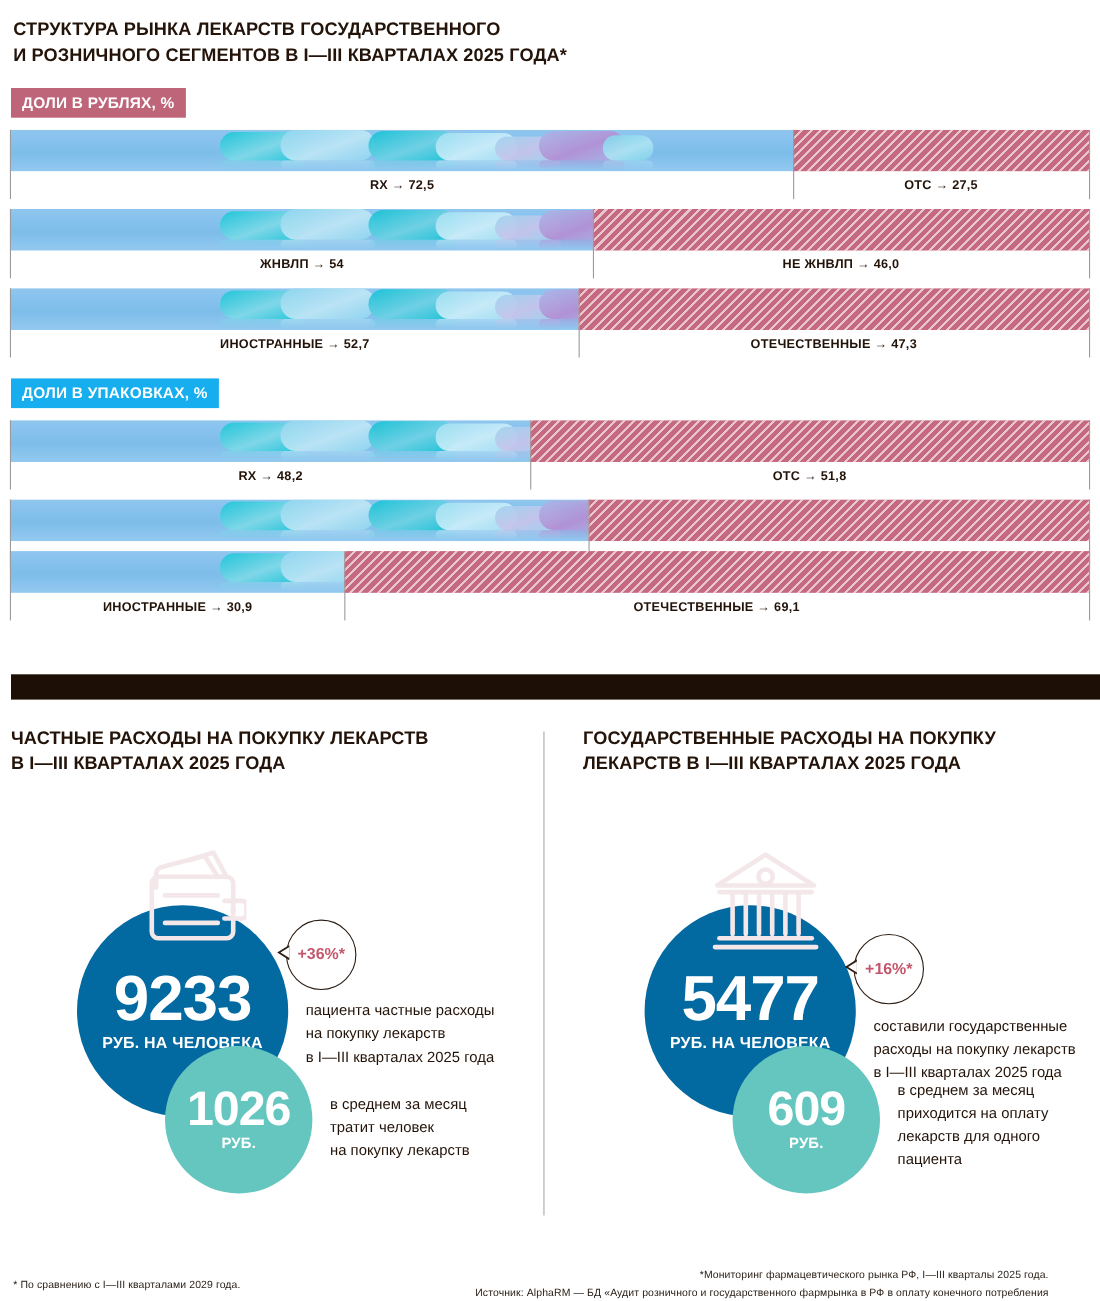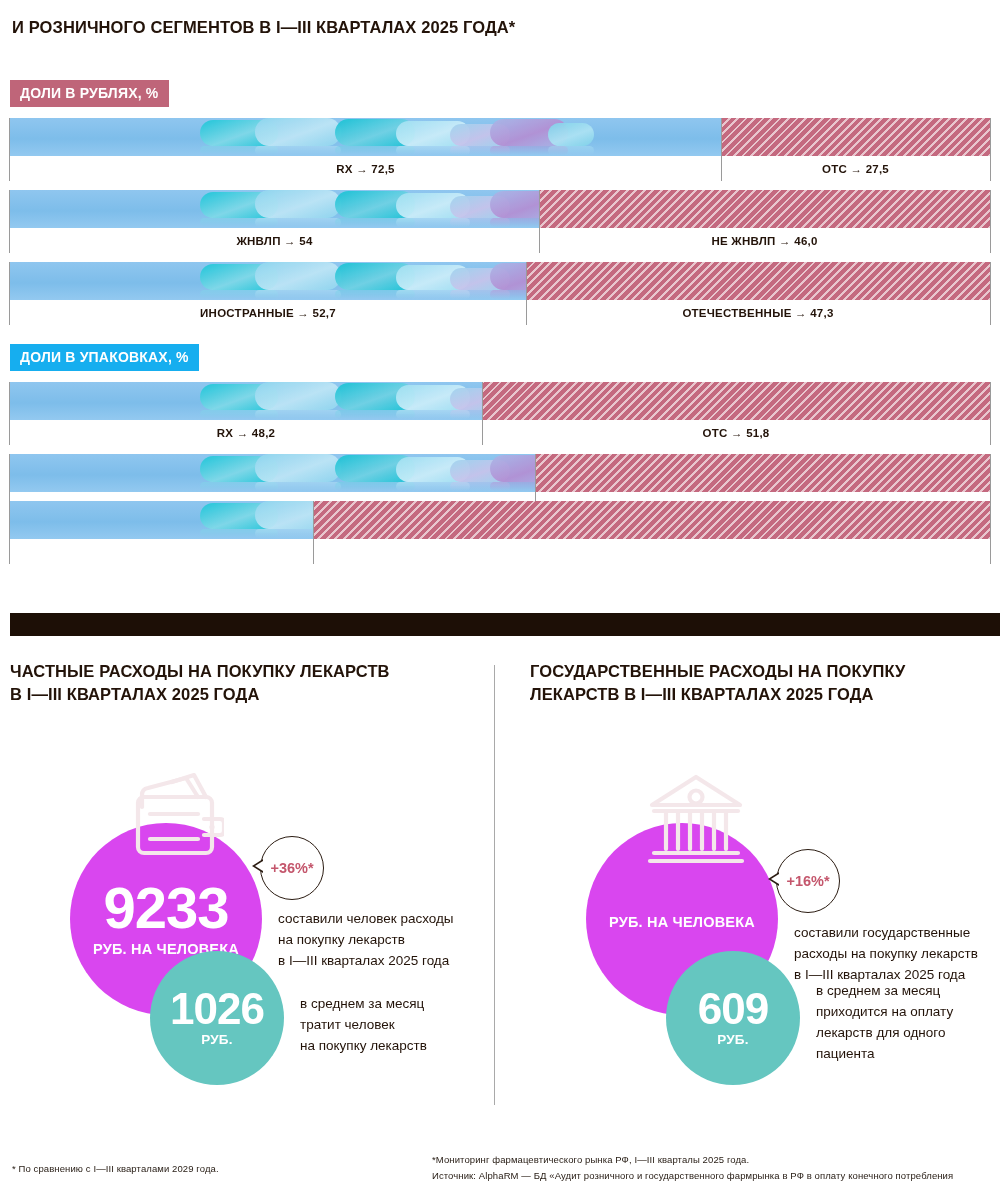--- a/index.html
+++ b/index.html
@@ -111,21 +111,21 @@
     background:#a9a9a9;
   }
 
   
   .circles{position:relative;height:400px;margin-top:34px;}
   .circ{
     position:absolute;border-radius:50%;
     display:flex;flex-direction:column;align-items:center;
     justify-content:center;color:#fff;
   }
-  .circ-rose{background:#d946ef;}
+  .circ-rose{background:#0369a1;}
   .circ-teal{background:#65c6c0;}
   .big-num{
     font-size:58px;font-weight:bold;line-height:.95;
     letter-spacing:-1px;
   }
   .big-sub{
     font-size:14.5px;font-weight:bold;letter-spacing:.2px;
     margin-top:6px;text-transform:uppercase;
   }
   .teal-num{font-size:44px;font-weight:bold;line-height:.95;letter-spacing:-1px;}
@@ -160,29 +160,30 @@
   }
   .note-teal{position:absolute;font-size:13.5px;line-height:1.55;color:#231309;width:200px;}
 
   
   .foot-left{
     position:absolute;left:12px;top:1163px;
     font-size:9.5px;color:#2b2119;letter-spacing:.1px;
   }
   .foot-right{
     position:absolute;left:432px;top:1152px;
-    font-size:9.5px;color:#2b2119;line-height:1.65;letter-spacing:.1px;
+    font-size:9.5px;color:#2b2119;line-height:1.65;letter-spacing:.1px;text-align:right;
   }
 </style>
 </head>
 <body>
 
 <div class="page">
 
   <div class="main-title">
+    <span>СТРУКТУРА РЫНКА ЛЕКАРСТВ ГОСУДАРСТВЕННОГО</span>
     <span class="l2">И РОЗНИЧНОГО СЕГМЕНТОВ В I—III КВАРТАЛАХ 2025 ГОДА*</span>
   </div>
 
   <div class="badge badge-rub">ДОЛИ В РУБЛЯХ, %</div>
 
   <div class="bargroup" id="group0" style="top:118px;">
       <div class="barrow">
         <div class="track">
           <div class="seg-blue" style="width: 711px;">
             <div class="pills">
@@ -327,20 +328,24 @@
         <div class="track">
           <div class="seg-blue" style="width: 303px;">
             <div class="pills">
               <div class="pill" style="left: 0px; top: 2px; width: 78px; height: 26px; background: linear-gradient(160deg, rgb(25, 198, 216) 0%, rgb(127, 217, 232) 55%, rgb(25, 198, 216) 100%); opacity: 0.92;"></div>
               <div class="pill" style="left: 0px; top: 28px; width: 78px; height: 9px; background: linear-gradient(rgb(127, 217, 232) 0%, rgba(160, 205, 240, 0) 100%); opacity: 0.45;"></div>
               <div class="pill" style="left: 55px; top: 0px; width: 86px; height: 28px; background: linear-gradient(160deg, rgb(143, 214, 239) 0%, rgb(191, 230, 246) 55%, rgb(143, 214, 239) 100%); opacity: 0.92;"></div>
               <div class="pill" style="left: 55px; top: 28px; width: 86px; height: 9px; background: linear-gradient(rgb(191, 230, 246) 0%, rgba(160, 205, 240, 0) 100%); opacity: 0.45;"></div>
             </div>
           </div>
           <div class="seg-rose" style="width: 677px;"></div>
+        </div>
+        <div class="labelrow">
+          <div class="lbl" style="width: 303px;">ИНОСТРАННЫЕ → 30,9</div>
+          <div class="lbl" style="width: 677px;">ОТЕЧЕСТВЕННЫЕ → 69,1</div>
         </div>
         <div class="divider-v" style="left: 303px; height: 63px;"></div>
         <div class="edge-left"></div>
         <div class="edge-right"></div>
       </div>
     </div>
 
   <div class="blackbar"></div>
 
   <div class="vdivider"></div>
@@ -373,21 +378,21 @@
       </div>
 
       <div class="circ circ-teal" style="left:140px;top:210px;width:134px;height:134px;z-index:3;">
         <div class="teal-num">1026</div>
         <div class="teal-sub">РУБ.</div>
       </div>
 
       <div class="bubble" style="left:250px;top:95px;">+36%*</div>
 
       <div class="note" style="left:268px;top:168px;">
-        <span>составили человек расходы</span><br>
+        <span>пациента частные расходы</span><br>
         <span>на покупку лекарств</span><br>
         <span>в I—III кварталах 2025 года</span>
       </div>
 
       <div class="note-teal" style="left:290px;top:253px;">
         <span>в среднем за месяц</span><br>
         <span>тратит человек</span><br>
         <span>на покупку лекарств</span>
       </div>
     </div>
@@ -410,20 +415,21 @@
             <path d="M20 42 L20 78 M32 42 L32 78"></path>
             <path d="M44 42 L44 78 M56 42 L56 78"></path>
             <path d="M68 42 L68 78 M80 42 L80 78"></path>
             <path d="M8 82 L92 82"></path>
             <path d="M4 90 L96 90"></path>
           </g>
         </svg>
       </div>
 
       <div class="circ circ-rose" style="left:56px;top:82px;width:192px;height:192px;z-index:2;">
+        <div class="big-num">5477</div>
         <div class="big-sub">РУБ. НА ЧЕЛОВЕКА</div>
       </div>
 
       <div class="circ circ-teal" style="left:136px;top:210px;width:134px;height:134px;z-index:3;">
         <div class="teal-num">609</div>
         <div class="teal-sub">РУБ.</div>
       </div>
 
       <div class="bubble" style="left:246px;top:108px;">+16%*</div>
 

